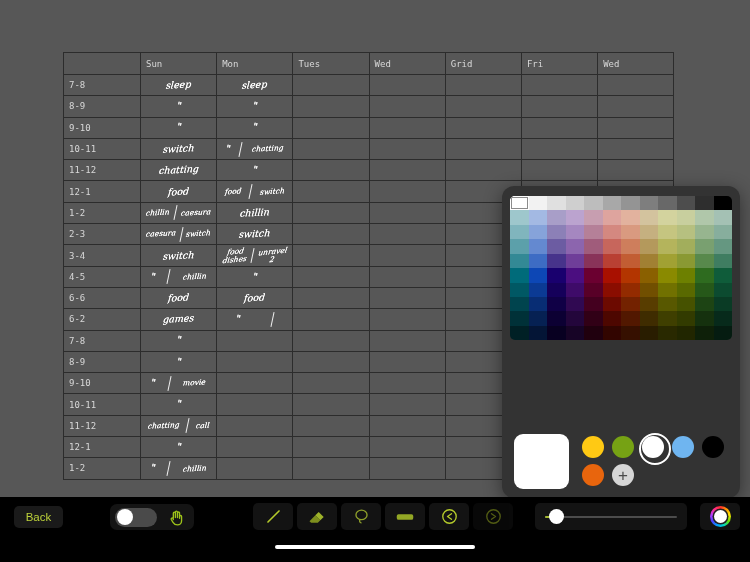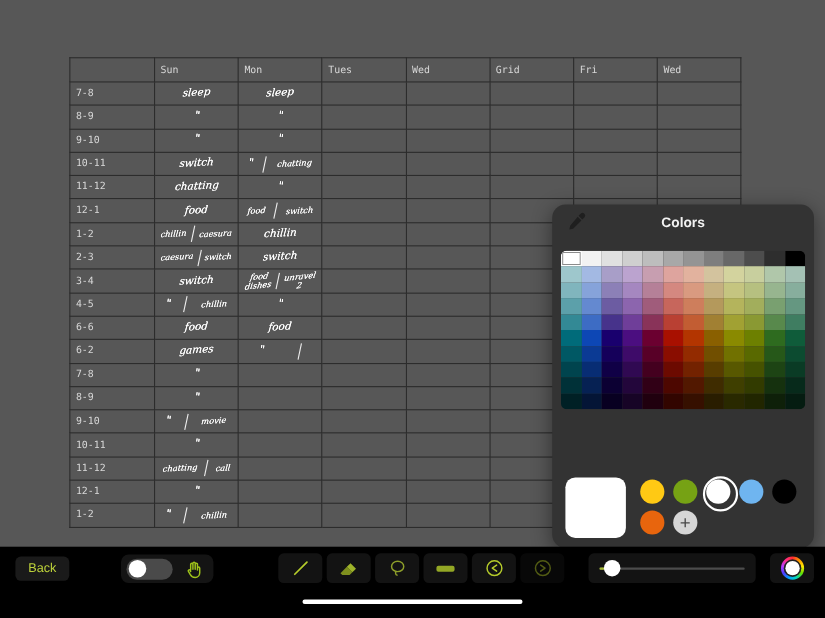--- a/index.html
+++ b/index.html
@@ -707,29 +707,20 @@
           <td></td>
           <td></td>
           <td></td>
           <td></td>
         </tr>
       </tbody>
     </table>
 
     <div id="colors-panel">
 
-      <div id="colors-header">
-        <div id="eyedropper-btn">
-          <svg viewBox="0 0 24 24" width="22" height="22">
-            <path d="M17.3 3.6a2.6 2.6 0 0 1 3.7 3.7l-2.1 2.1-3.7-3.7 2.1-2.1z" fill="#1f1f1f"></path>
-            <path d="M14.4 6.5l3.7 3.7-8.3 8.3-3.7.8.8-3.7 7.5-9.1z" fill="#1f1f1f"></path>
-          </svg>
-        </div>
-        <div id="colors-title">Colors</div>
-      </div>
 
 
       <div id="grid-wrap">
         <div id="color-grid">
             <div class="sel" style="background: rgb(255, 255, 255);"></div>
             <div style="background: rgb(242, 242, 242);"></div>
             <div style="background: rgb(224, 224, 224);"></div>
             <div style="background: rgb(207, 207, 207);"></div>
             <div style="background: rgb(189, 189, 189);"></div>
             <div style="background: rgb(168, 168, 168);"></div>

